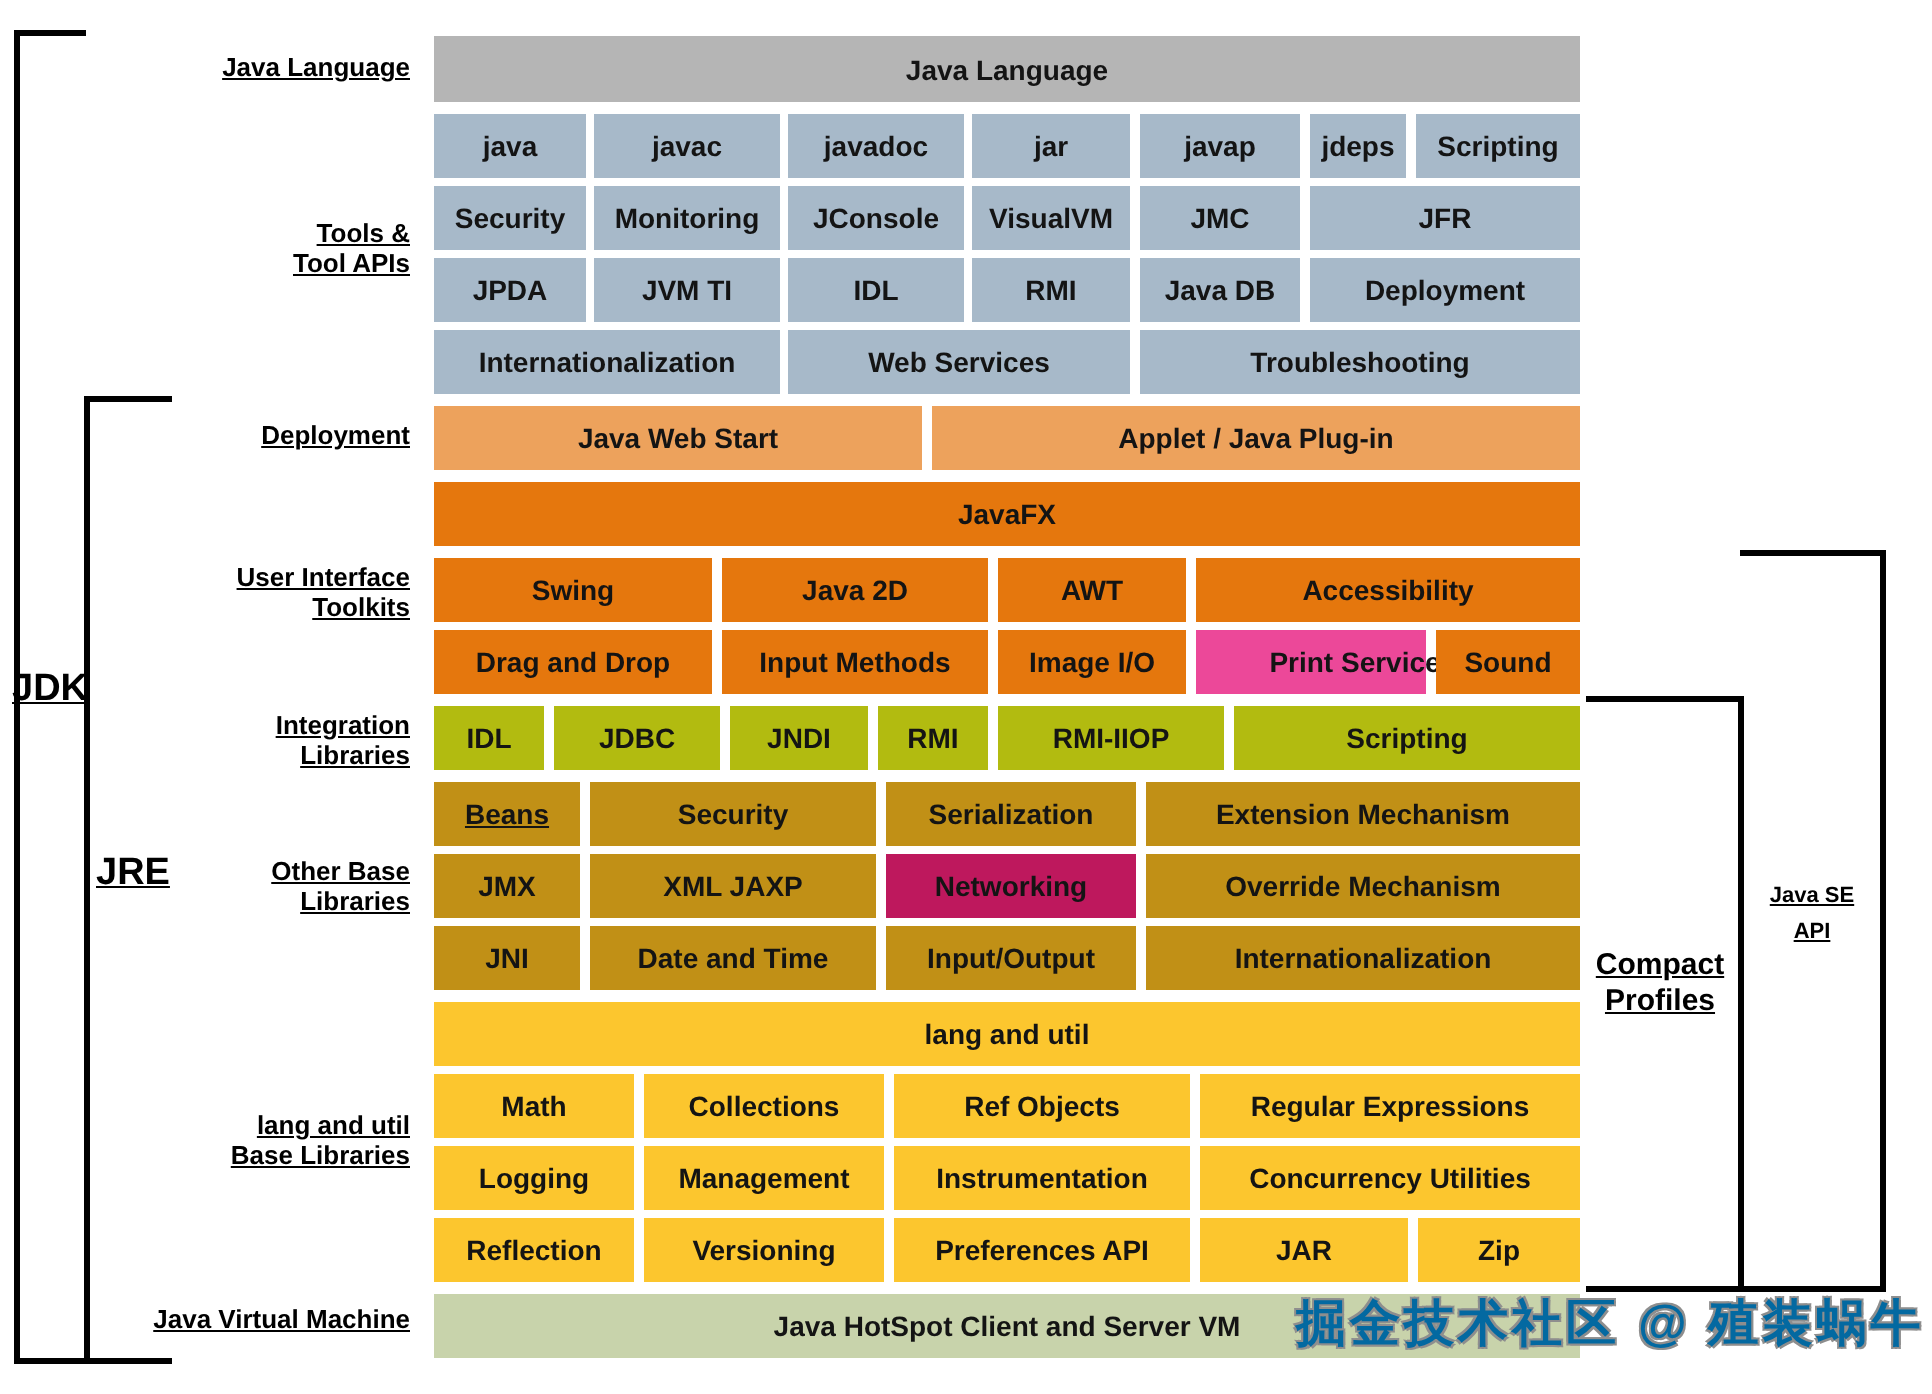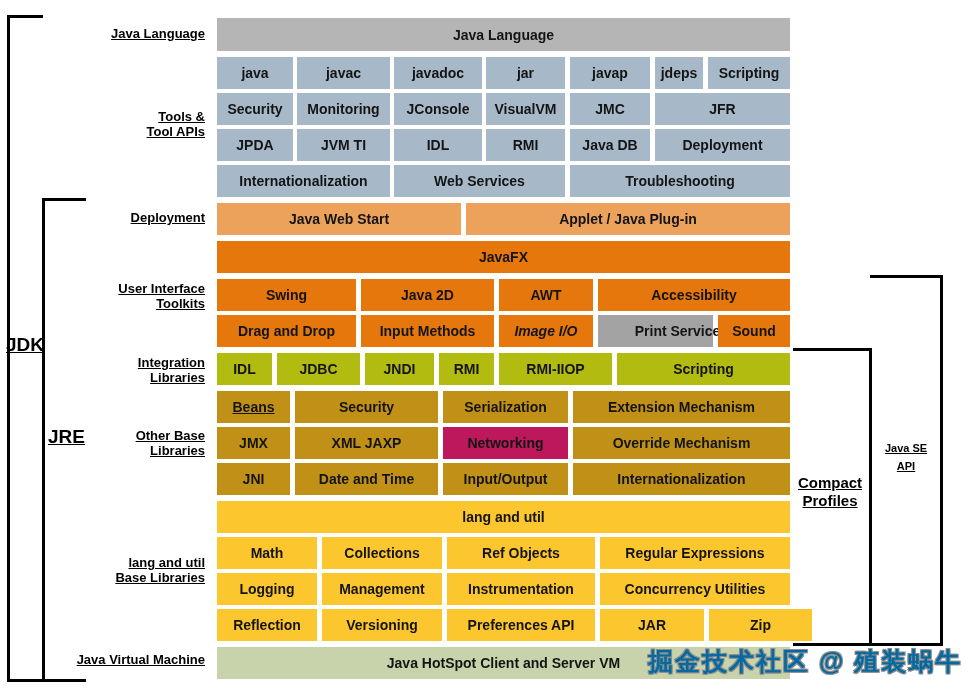--- a/index.html
+++ b/index.html
@@ -53,22 +53,22 @@
       <div class="box" style="left: 570px; top: 165px; width: 220px; height: 32px; background: rgb(167, 185, 201);">Troubleshooting</div>
       <div class="box" style="left: 217px; top: 203px; width: 244px; height: 32px; background: rgb(237, 162, 92);">Java Web Start</div>
       <div class="box" style="left: 466px; top: 203px; width: 324px; height: 32px; background: rgb(237, 162, 92);">Applet / Java Plug-in</div>
       <div class="box" style="left: 217px; top: 241px; width: 573px; height: 32px; background: rgb(229, 119, 13);">JavaFX</div>
       <div class="box" style="left: 217px; top: 279px; width: 139px; height: 32px; background: rgb(229, 119, 13);">Swing</div>
       <div class="box" style="left: 361px; top: 279px; width: 133px; height: 32px; background: rgb(229, 119, 13);">Java 2D</div>
       <div class="box" style="left: 499px; top: 279px; width: 94px; height: 32px; background: rgb(229, 119, 13);">AWT</div>
       <div class="box" style="left: 598px; top: 279px; width: 192px; height: 32px; background: rgb(229, 119, 13);">Accessibility</div>
       <div class="box" style="left: 217px; top: 315px; width: 139px; height: 32px; background: rgb(229, 119, 13);">Drag and Drop</div>
       <div class="box" style="left: 361px; top: 315px; width: 133px; height: 32px; background: rgb(229, 119, 13);">Input Methods</div>
-      <div class="box" style="left: 499px; top: 315px; width: 94px; height: 32px; background: rgb(229, 119, 13); font-style: italic;">Image I/O</div>
-      <div class="box" style="left: 598px; top: 315px; width: 115px; height: 32px; background: #a3a3a3; padding-left: 44px;">Print Service</div>
+      <div class="box" style="left: 499px; top: 315px; width: 94px; height: 32px; background: rgb(229, 119, 13);">Image I/O</div>
+      <div class="box" style="left: 598px; top: 315px; width: 115px; height: 32px; background: #ec4899; padding-left: 44px;">Print Service</div>
       <div class="box" style="left: 718px; top: 315px; width: 72px; height: 32px; background: rgb(229, 119, 13);">Sound</div>
       <div class="box" style="left: 217px; top: 353px; width: 55px; height: 32px; background: rgb(178, 187, 16);">IDL</div>
       <div class="box" style="left: 277px; top: 353px; width: 83px; height: 32px; background: rgb(178, 187, 16);">JDBC</div>
       <div class="box" style="left: 365px; top: 353px; width: 69px; height: 32px; background: rgb(178, 187, 16);">JNDI</div>
       <div class="box" style="left: 439px; top: 353px; width: 55px; height: 32px; background: rgb(178, 187, 16);">RMI</div>
       <div class="box" style="left: 499px; top: 353px; width: 113px; height: 32px; background: rgb(178, 187, 16);">RMI-IIOP</div>
       <div class="box" style="left: 617px; top: 353px; width: 173px; height: 32px; background: rgb(178, 187, 16);">Scripting</div>
       <div class="box" style="left: 217px; top: 391px; width: 73px; height: 32px; background: rgb(193, 144, 22); text-decoration: underline;">Beans</div>
       <div class="box" style="left: 295px; top: 391px; width: 143px; height: 32px; background: rgb(193, 144, 22);">Security</div>
       <div class="box" style="left: 443px; top: 391px; width: 125px; height: 32px; background: rgb(193, 144, 22);">Serialization</div>
@@ -87,21 +87,21 @@
       <div class="box" style="left: 447px; top: 537px; width: 148px; height: 32px; background: rgb(252, 198, 46);">Ref Objects</div>
       <div class="box" style="left: 600px; top: 537px; width: 190px; height: 32px; background: rgb(252, 198, 46);">Regular Expressions</div>
       <div class="box" style="left: 217px; top: 573px; width: 100px; height: 32px; background: rgb(252, 198, 46);">Logging</div>
       <div class="box" style="left: 322px; top: 573px; width: 120px; height: 32px; background: rgb(252, 198, 46);">Management</div>
       <div class="box" style="left: 447px; top: 573px; width: 148px; height: 32px; background: rgb(252, 198, 46);">Instrumentation</div>
       <div class="box" style="left: 600px; top: 573px; width: 190px; height: 32px; background: rgb(252, 198, 46);">Concurrency Utilities</div>
       <div class="box" style="left: 217px; top: 609px; width: 100px; height: 32px; background: rgb(252, 198, 46);">Reflection</div>
       <div class="box" style="left: 322px; top: 609px; width: 120px; height: 32px; background: rgb(252, 198, 46);">Versioning</div>
       <div class="box" style="left: 447px; top: 609px; width: 148px; height: 32px; background: rgb(252, 198, 46);">Preferences API</div>
       <div class="box" style="left: 600px; top: 609px; width: 104px; height: 32px; background: rgb(252, 198, 46);">JAR</div>
-      <div class="box" style="left: 709px; top: 609px; width: 103px; height: 32px; background: rgb(252, 198, 46); text-align: center;">Zip</div>
+      <div class="box" style="left: 709px; top: 609px; width: 81px; height: 32px; background: rgb(252, 198, 46); text-align: center;">Zip</div>
       <div class="box" style="left: 217px; top: 647px; width: 573px; height: 32px; background: rgb(200, 211, 171);">Java HotSpot Client and Server VM</div>
       <div class="side-label" style="top: 26px;">
         <div class="lbl-line">Java Language</div>
       </div>
       <div class="side-label" style="top: 109px; margin-left: 16px;">
         <div class="lbl-line">Tools &amp;</div>
         <div class="lbl-line">Tool APIs</div>
       </div>
       <div class="side-label" style="top: 210px;">
         <div class="lbl-line">Deployment</div>

